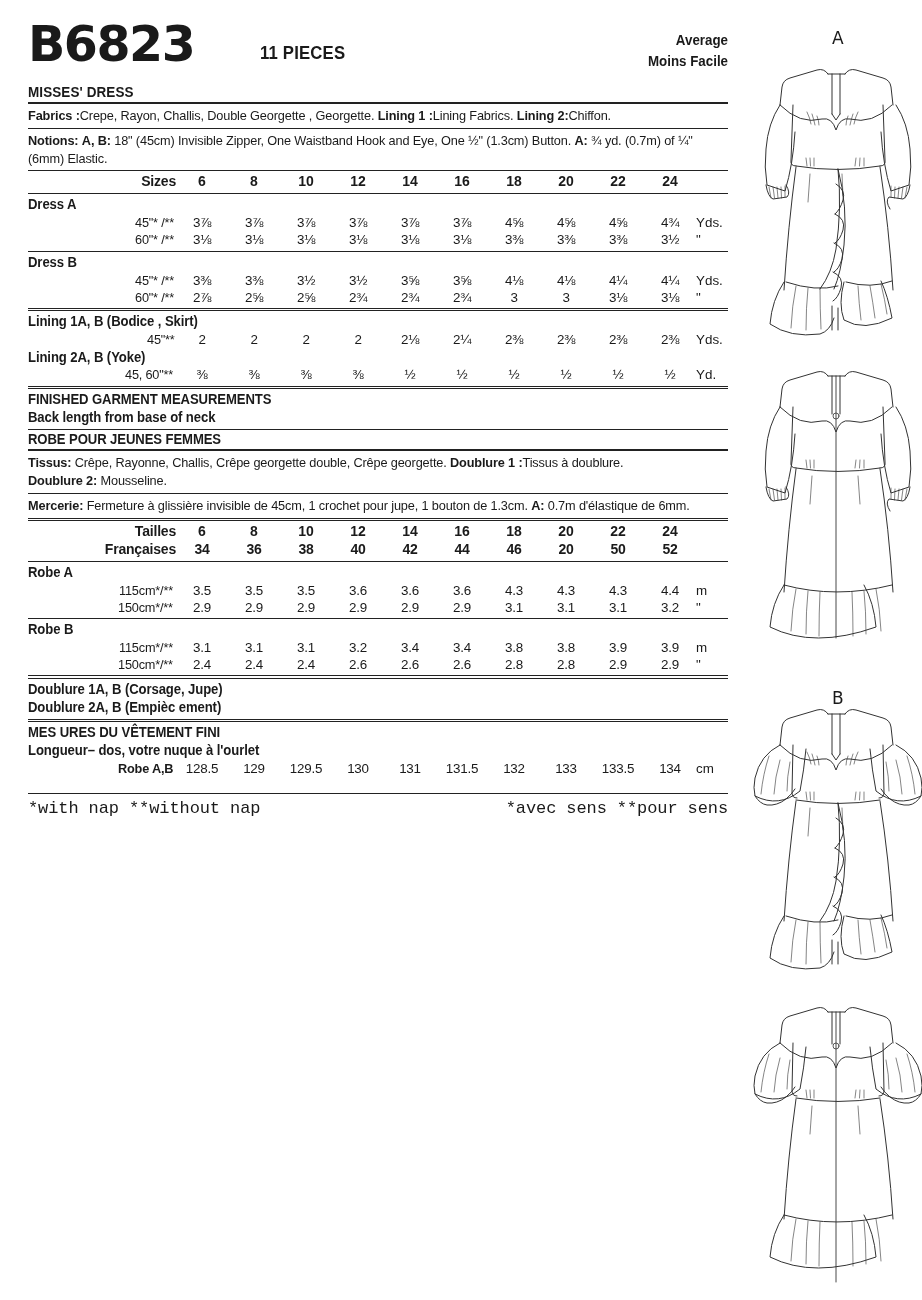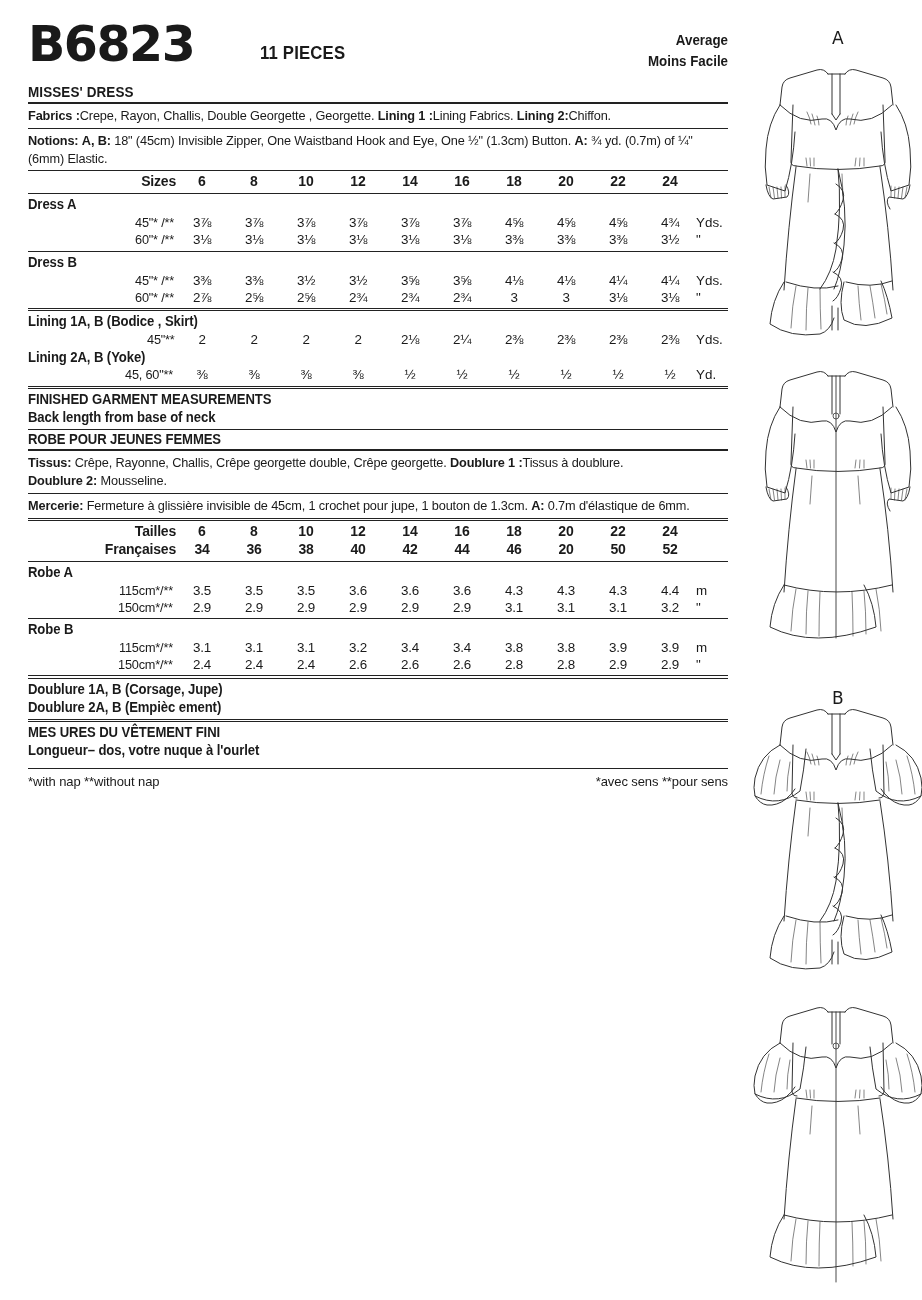--- a/index.html
+++ b/index.html
@@ -63,21 +63,21 @@
   .sectionhead{
     font-size:13.8px;font-weight:bold;letter-spacing:-.1px;
     transform:scaleX(.95);transform-origin:left center;line-height:1.3;
   }
   .frtitle{
     font-size:13.8px;font-weight:bold;letter-spacing:-.1px;
     transform:scaleX(.95);transform-origin:left center;
     margin:2px 0 2px 0;
   }
   .footnotes{
-    position:relative;font-size:13px;margin-top:8px;height:16px;
+    position:relative;font-size:17px;margin-top:16px;height:16px;font-family:Liberation Mono, monospace;
   }
   .fn-l{position:absolute;left:0;top:0;letter-spacing:-.1px;}
   .fn-r{position:absolute;right:0;top:0;letter-spacing:-.1px;}
   .num{letter-spacing:-.2px;}
 
   
   .illus{position:absolute;left:746px;top:24px;width:176px;}
   .fig{position:relative;width:176px;}
   .figlabel{
     position:absolute;font-size:17px;font-weight:normal;
@@ -379,20 +379,38 @@
       </table>
     <hr class="rule dbl">
 
     <div class="sectionhead">Doublure 1A, B (Corsage, Jupe)</div>
 
     <div class="sectionhead">Doublure 2A, B (Empièc ement)</div>
     <hr class="rule dbl">
 
     <div class="sectionhead">MES URES DU VÊTEMENT FINI</div>
     <div class="sectionhead">Longueur– dos, votre nuque à l'ourlet</div>
+    <table class="yard">
+      <tbody>
+          <tr>
+        <td class="lbl"><span class="sx" style="font-weight:bold">Robe A,B</span></td>
+        <td class="val num">128.5</td>
+        <td class="val num">129</td>
+        <td class="val num">129.5</td>
+        <td class="val num">130</td>
+        <td class="val num">131</td>
+        <td class="val num">131.5</td>
+        <td class="val num">132</td>
+        <td class="val num">133</td>
+        <td class="val num">133.5</td>
+        <td class="val num">134</td>
+        <td class="unit">cm</td>
+      </tr>
+    </tbody>
+      </table>
 
     <div class="footnotes">
       <hr class="rule" style="border-top:1.4px solid #222;margin:0 0 5px 0;">
       <div class="fn-l" style="top:6px">*with nap  **without nap</div>
       <div class="fn-r" style="top:6px">*avec sens  **pour sens</div>
     </div>
 
   </div>
 
   <div class="illus">

